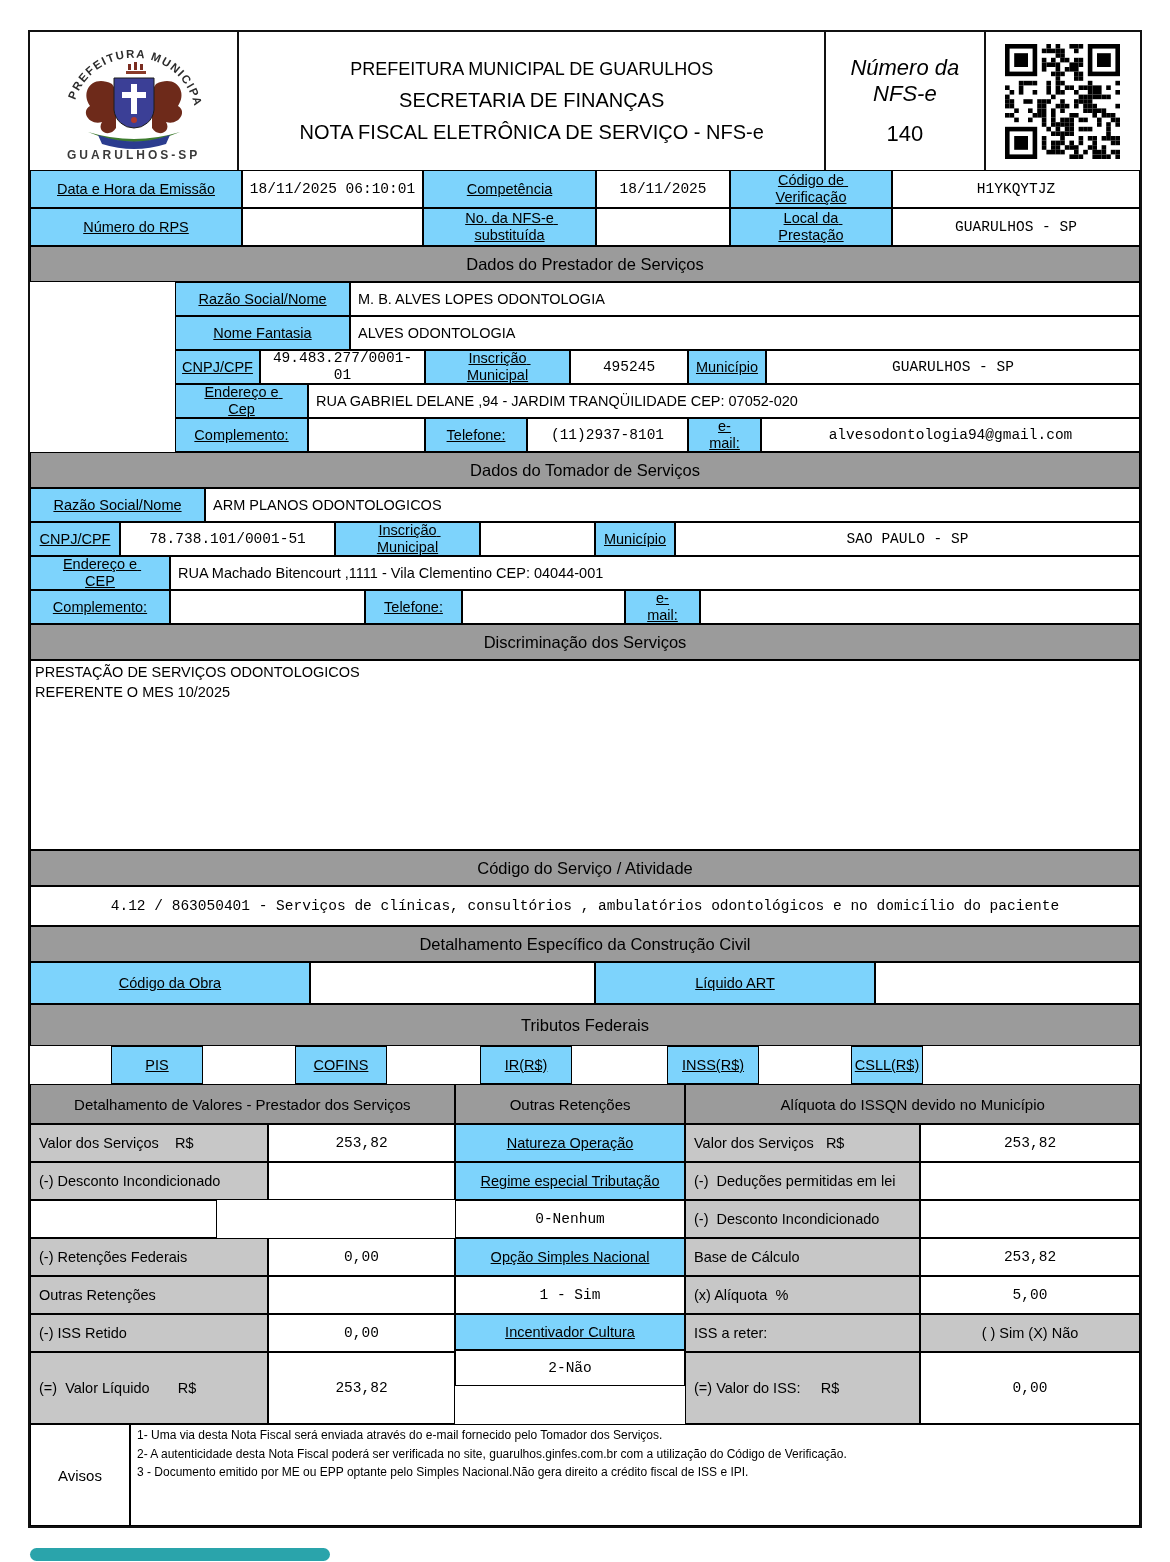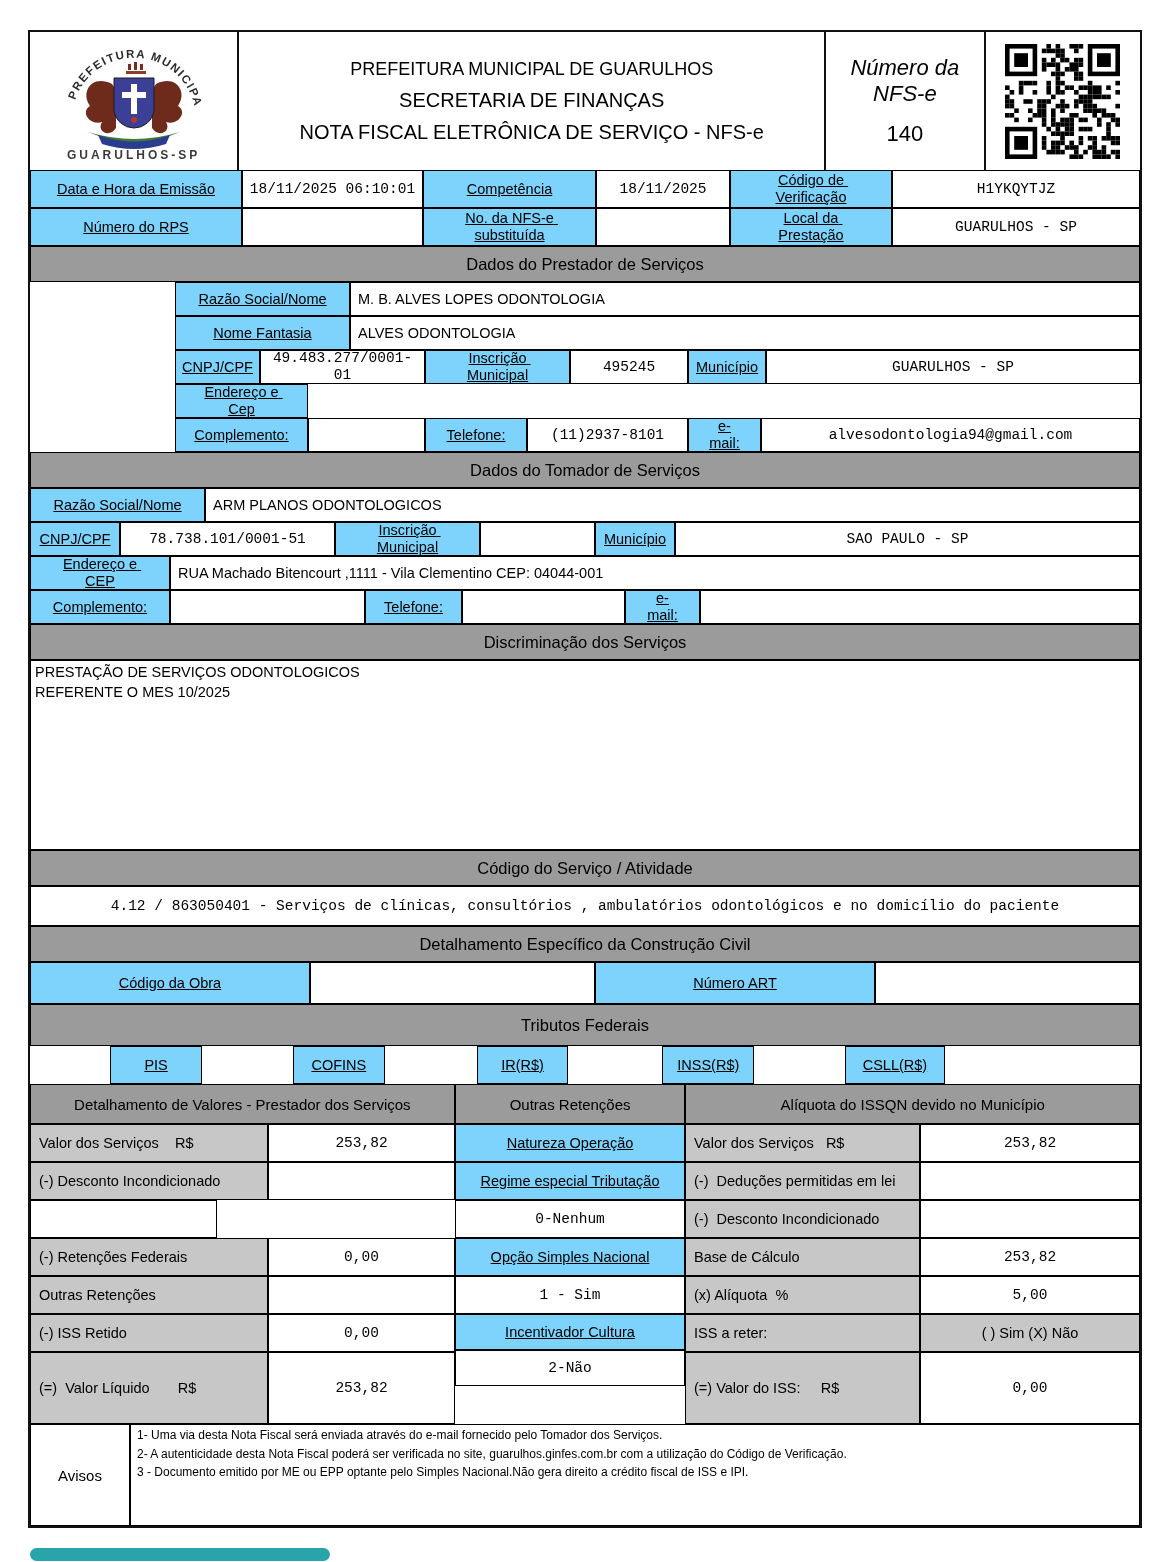--- a/index.html
+++ b/index.html
@@ -352,20 +352,21 @@
       <div class="c lbl" style="width:85px">CNPJ/CPF</div>
       <div class="c val" style="width:165px">49.483.277/0001-01</div>
       <div class="c lbl" style="width:145px">Inscrição Municipal</div>
       <div class="c val" style="width:118px">495245</div>
       <div class="c lbl" style="width:78px">Município</div>
       <div class="c val" style="width:374px">GUARULHOS - SP</div>
     </div>
     <div class="row h34">
       <div class="c spacer" style="width:145px"></div>
       <div class="c lbl" style="width:133px">Endereço e Cep</div>
+      <div class="c val-left" style="width:832px">RUA GABRIEL DELANE ,94 - JARDIM TRANQÜILIDADE CEP: 07052-020</div>
     </div>
     <div class="row h34">
       <div class="c spacer" style="width:145px"></div>
       <div class="c lbl" style="width:133px">Complemento:</div>
       <div class="c val" style="width:117px"></div>
       <div class="c lbl" style="width:102px">Telefone:</div>
       <div class="c val" style="width:161px">(11)2937-8101</div>
       <div class="c lbl" style="width:73px">e-mail:</div>
       <div class="c val" style="width:379px">alvesodontologia94@gmail.com</div>
     </div>
@@ -404,36 +405,36 @@
 
     <div class="band">Código do Serviço / Atividade</div>
     <div class="row h40">
       <div class="c val" style="width:1110px">4.12 / 863050401 - Serviços de clínicas, consultórios , ambulatórios odontológicos e no domicílio do paciente</div>
     </div>
 
     <div class="band">Detalhamento Específico da Construção Civil</div>
     <div class="row h42">
       <div class="c lbl" style="width:280px">Código da Obra</div>
       <div class="c val" style="width:285px"></div>
-      <div class="c lbl" style="width:280px">Número ART</div>
+      <div class="c lbl" style="width:280px">Líquido ART</div>
       <div class="c val" style="width:265px"></div>
     </div>
 
     <div class="band" style="height:40px">Tributos Federais</div>
     <div class="row h38">
       <div class="c open" style="width:81px"></div>
       <div class="c lbl" style="width:92px">PIS</div>
       <div class="c open" style="width:92px"></div>
       <div class="c lbl" style="width:92px">COFINS</div>
       <div class="c open" style="width:93px"></div>
       <div class="c lbl" style="width:92px">IR(R$)</div>
       <div class="c open" style="width:95px"></div>
       <div class="c lbl" style="width:92px">INSS(R$)</div>
       <div class="c open" style="width:92px"></div>
-      <div class="c lbl" style="width:100px">CSLL(R$)</div>
+      <div class="c lbl" style="width:72px">CSLL(R$)</div>
       <div class="c open" style="width:197px"></div>
     </div>
 
     <div class="col3">
       <div class="hdr3 colL">Detalhamento de Valores - Prestador dos Serviços</div>
       <div class="hdr3 colM">Outras Retenções</div>
       <div class="hdr3 colR">Alíquota do ISSQN devido no Município</div>
     </div>
     <div class="col3">
 

